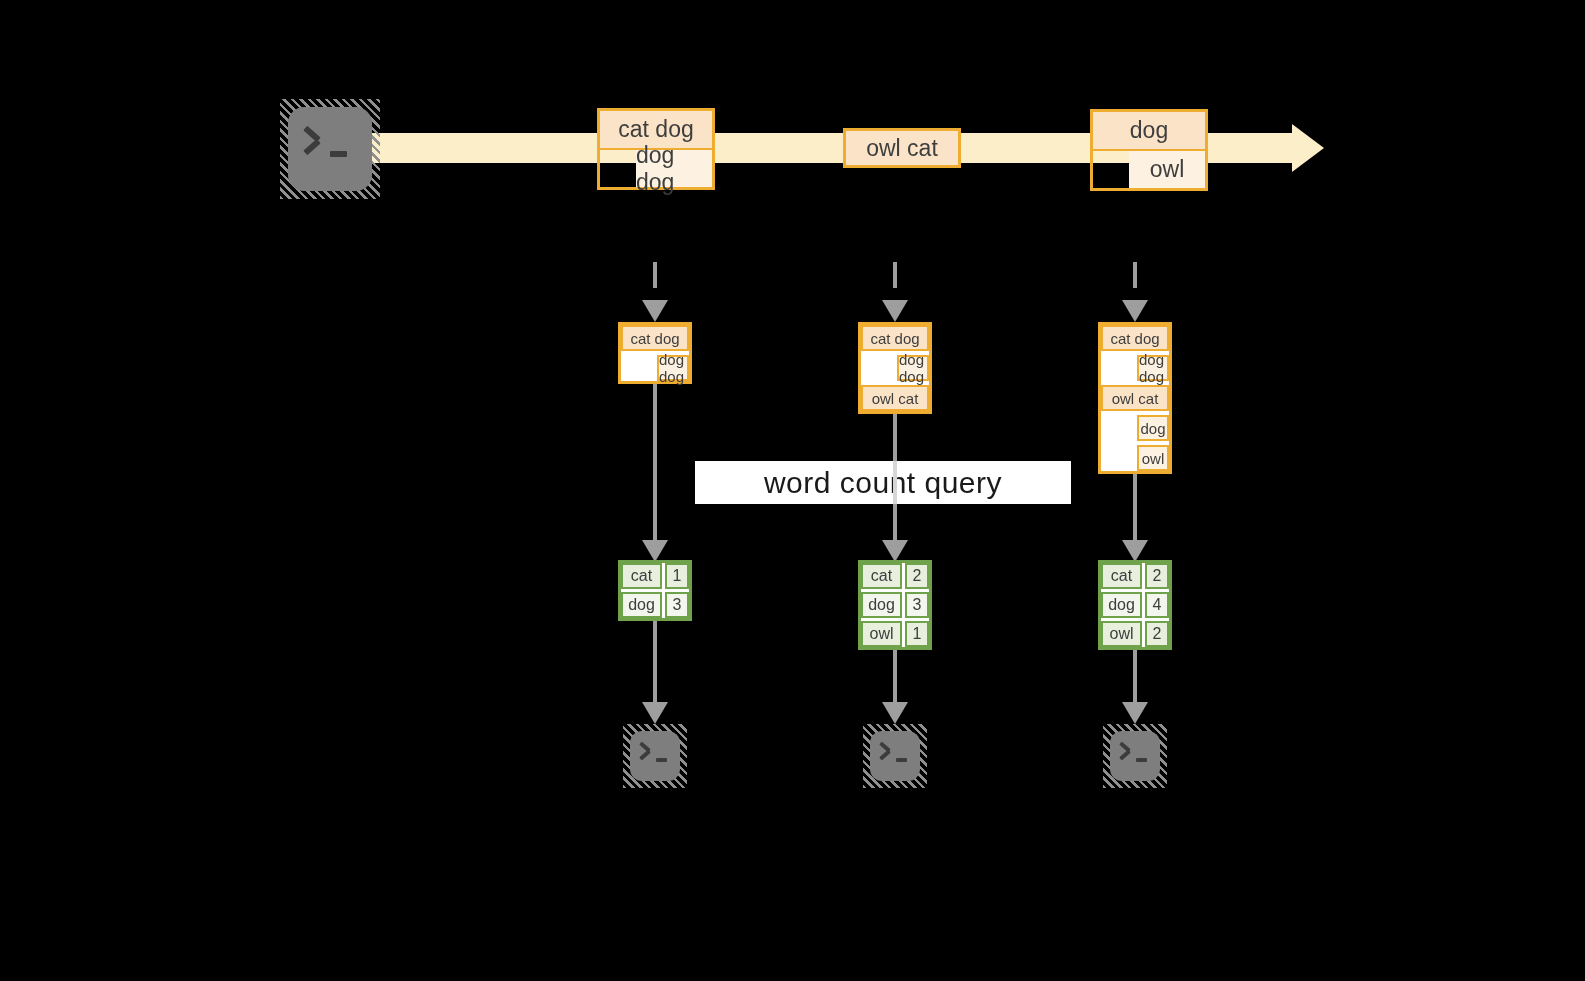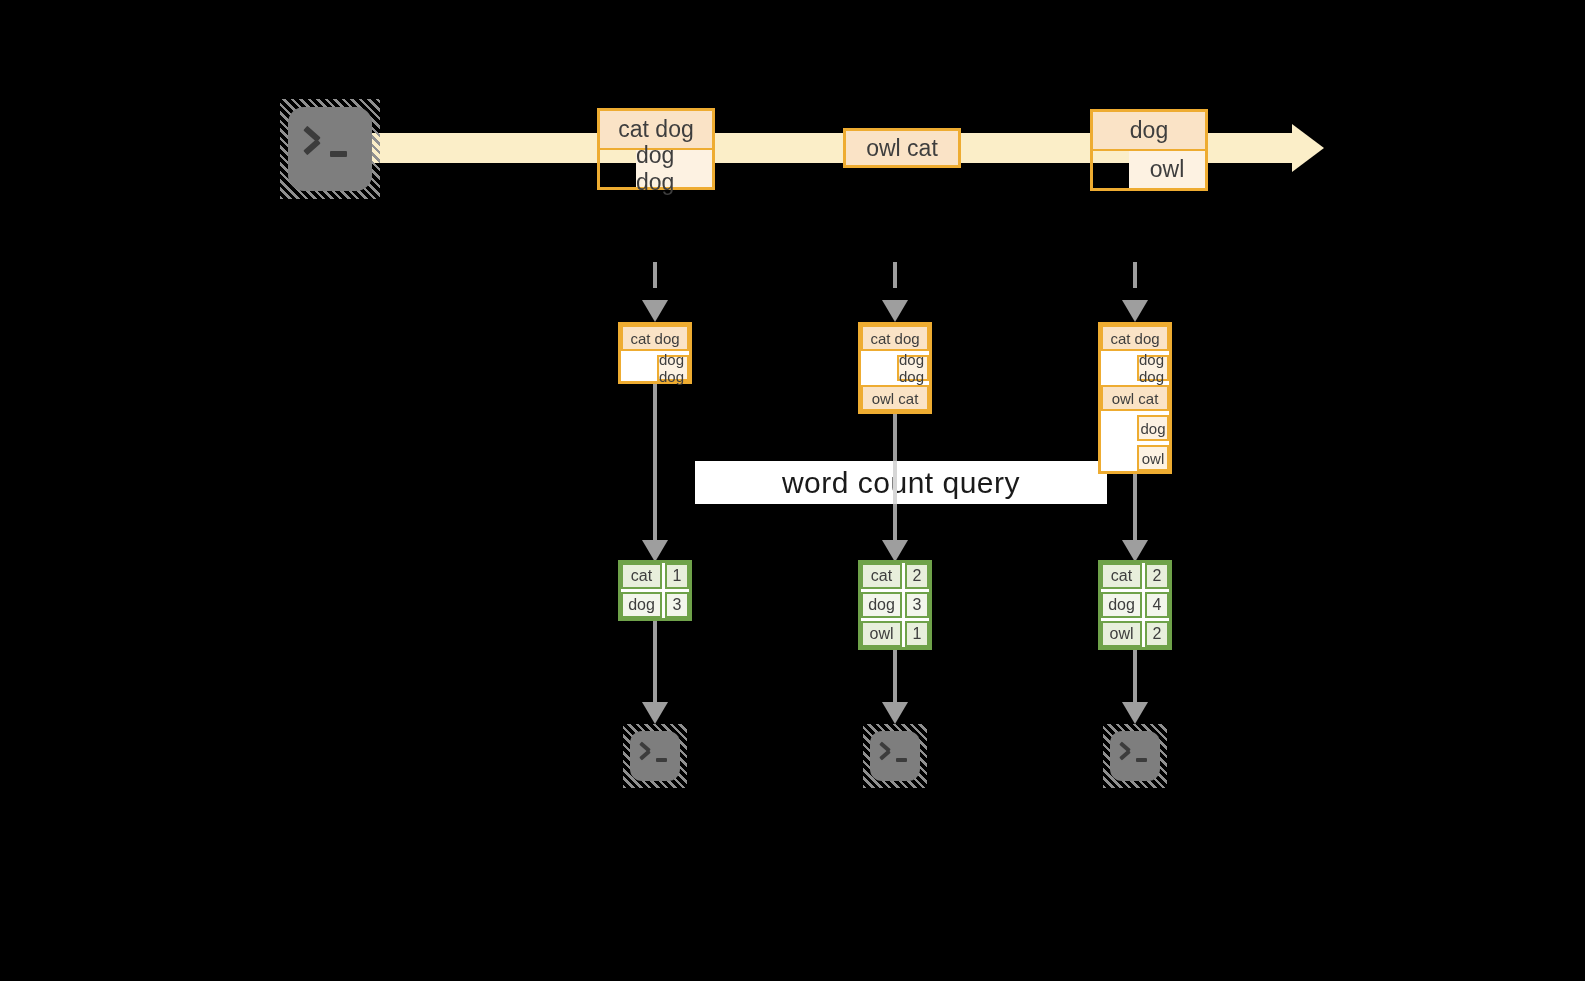--- a/index.html
+++ b/index.html
@@ -79,21 +79,21 @@
     background:repeating-linear-gradient(180deg,var(--arrow-gray,#9E9E9E) 0 26px,transparent 26px 40px);
   }
   .ahead{
     position:absolute;z-index:2;width:0;height:0;
     border-left:13px solid transparent;border-right:13px solid transparent;
     border-top:22px solid var(--arrow-gray,#9E9E9E);
   }
 
   
   .banner{
-    position:absolute;z-index:3;left:695px;top:461px;width:412px;height:43px;
+    position:absolute;z-index:3;left:695px;top:461px;width:376px;height:43px;
     background:var(--white,#FFFFFF);
     display:flex;align-items:center;justify-content:center;
     font-size:30px;color:var(--banner-text,#1A1A1A);letter-spacing:0.5px;
   }
   .banner-line{
     position:absolute;z-index:4;left:893px;top:461px;width:4px;height:43px;
     background:var(--arrow-light,#D6D6D6);
   }
 </style>
 </head>

